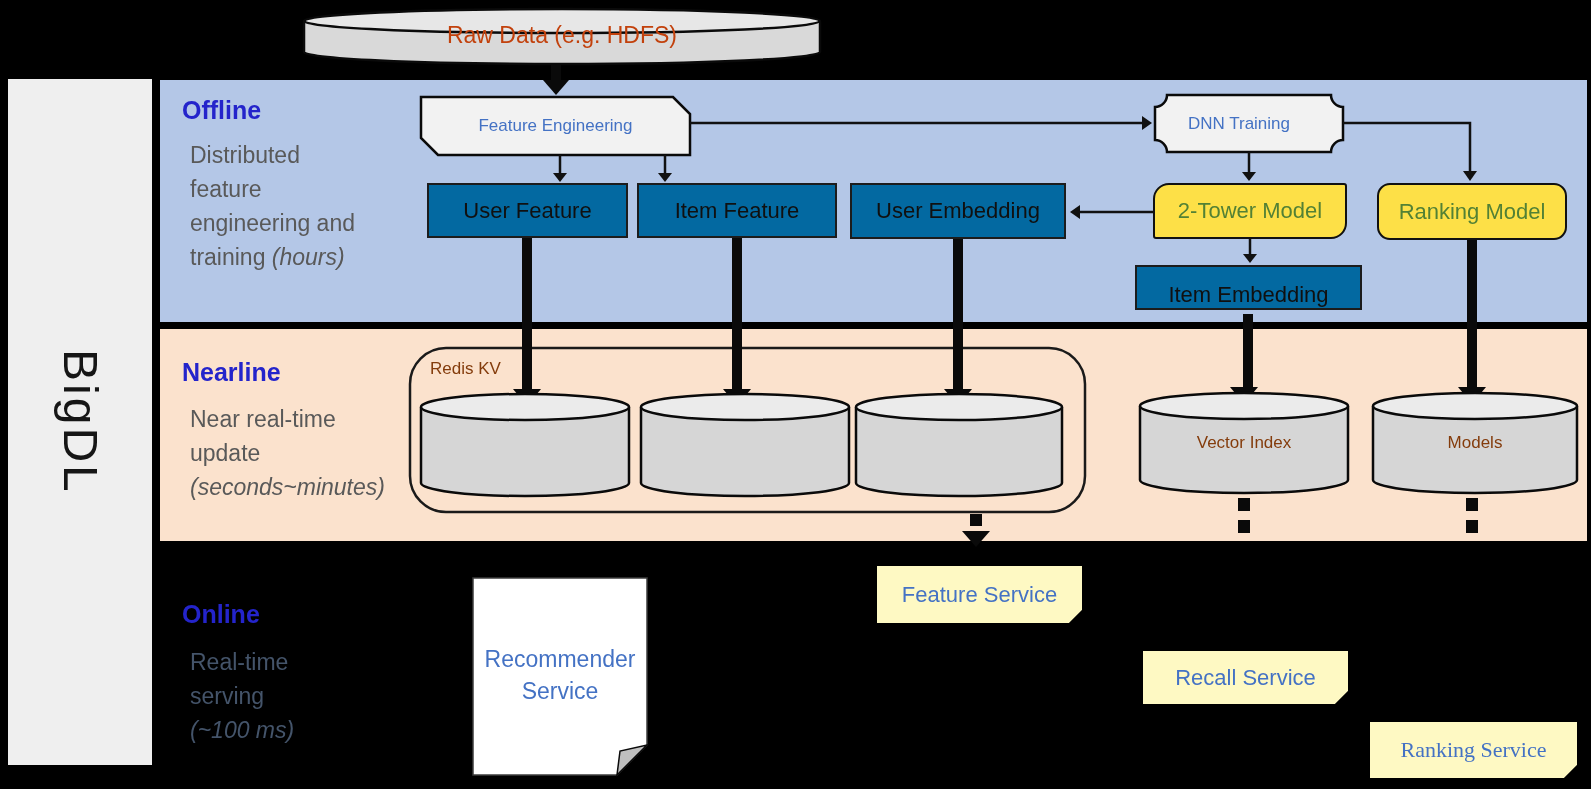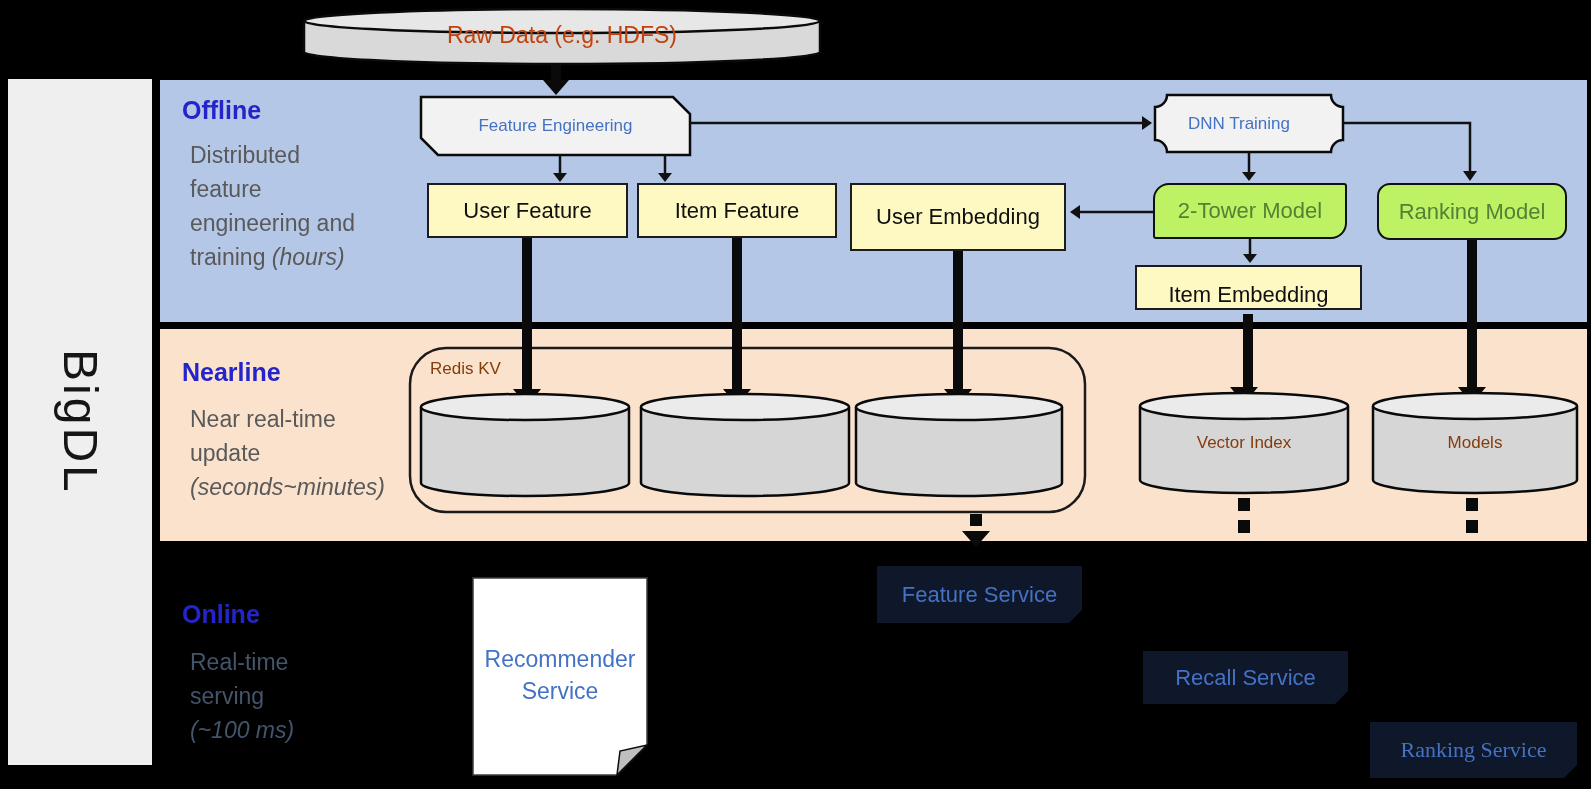--- a/index.html
+++ b/index.html
@@ -11,23 +11,23 @@
   .band.nearline{top:329px;height:212px;background:#fbe2cd;}
   
   .sidebar{position:absolute;left:8px;top:79px;width:144px;height:686px;background:#efefef;
            display:flex;align-items:center;justify-content:center;}
   .sidebar span{writing-mode:vertical-rl;font-size:48px;color:#161616;letter-spacing:3px;}
   
   svg.overlay{position:absolute;left:0;top:0;z-index:3;}
   
   .node{position:absolute;display:flex;align-items:center;justify-content:center;
         box-sizing:border-box;font-size:22px;z-index:4;}
-  .gray-node{background:#fef9c3;border:2.5px solid #1c1c1c;color:#101010;}
-  .round-node{background:#bef264;border:2.5px solid #111;border-radius:16px 3px 16px 3px;color:#538135;}
-  .service-box{background:#0f172a;color:#4472c4;
+  .gray-node{background:#0369a1;border:2.5px solid #1c1c1c;color:#101010;}
+  .round-node{background:#fde047;border:2.5px solid #111;border-radius:16px 3px 16px 3px;color:#538135;}
+  .service-box{background:#fef9c3;color:#4472c4;
                clip-path:polygon(0 0,100% 0,100% calc(100% - 13px),calc(100% - 13px) 100%,0 100%);}
   .service-box .fold{position:absolute;right:0;bottom:0;width:13px;height:13px;background:#0a0a0a;
                clip-path:polygon(0 100%,100% 0,100% 100%);}
   
   .shape-label{position:absolute;display:flex;align-items:center;justify-content:center;
                text-align:center;z-index:5;font-size:17px;}
   .blue-t{color:#4472c4;}
   .brown-t{color:#843c0c;}
   .black-t{color:#c2410c;}
   
@@ -143,21 +143,21 @@
       <path d="M617,775 L647,745 L620,751 Z" fill="#bfbfbf" stroke="#0a0a0a" stroke-width="1.5"></path>
     </g>
   </svg>
 
   <div class="node gray-node" style="left:427px;top:183px;width:201px;height:55px;">
     <span>User Feature</span>
   </div>
   <div class="node gray-node" style="left:637px;top:183px;width:200px;height:55px;">
     <span>Item Feature</span>
   </div>
-  <div class="node gray-node" style="left:850px;top:183px;width:216px;height:68px;">
+  <div class="node gray-node" style="left:850px;top:183px;width:216px;height:56px;">
     <span>User Embedding</span>
   </div>
   <div class="node round-node" style="left:1153px;top:183px;width:194px;height:56px;">
     <span>2-Tower Model</span>
   </div>
   <div class="node round-node" style="left:1377px;top:183px;width:190px;height:57px;border-radius:13px;">
     <span>Ranking Model</span>
   </div>
   <div class="node gray-node" style="left:1135px;top:265px;width:227px;height:45px;align-items:flex-end;">
     <span>Item Embedding</span>

